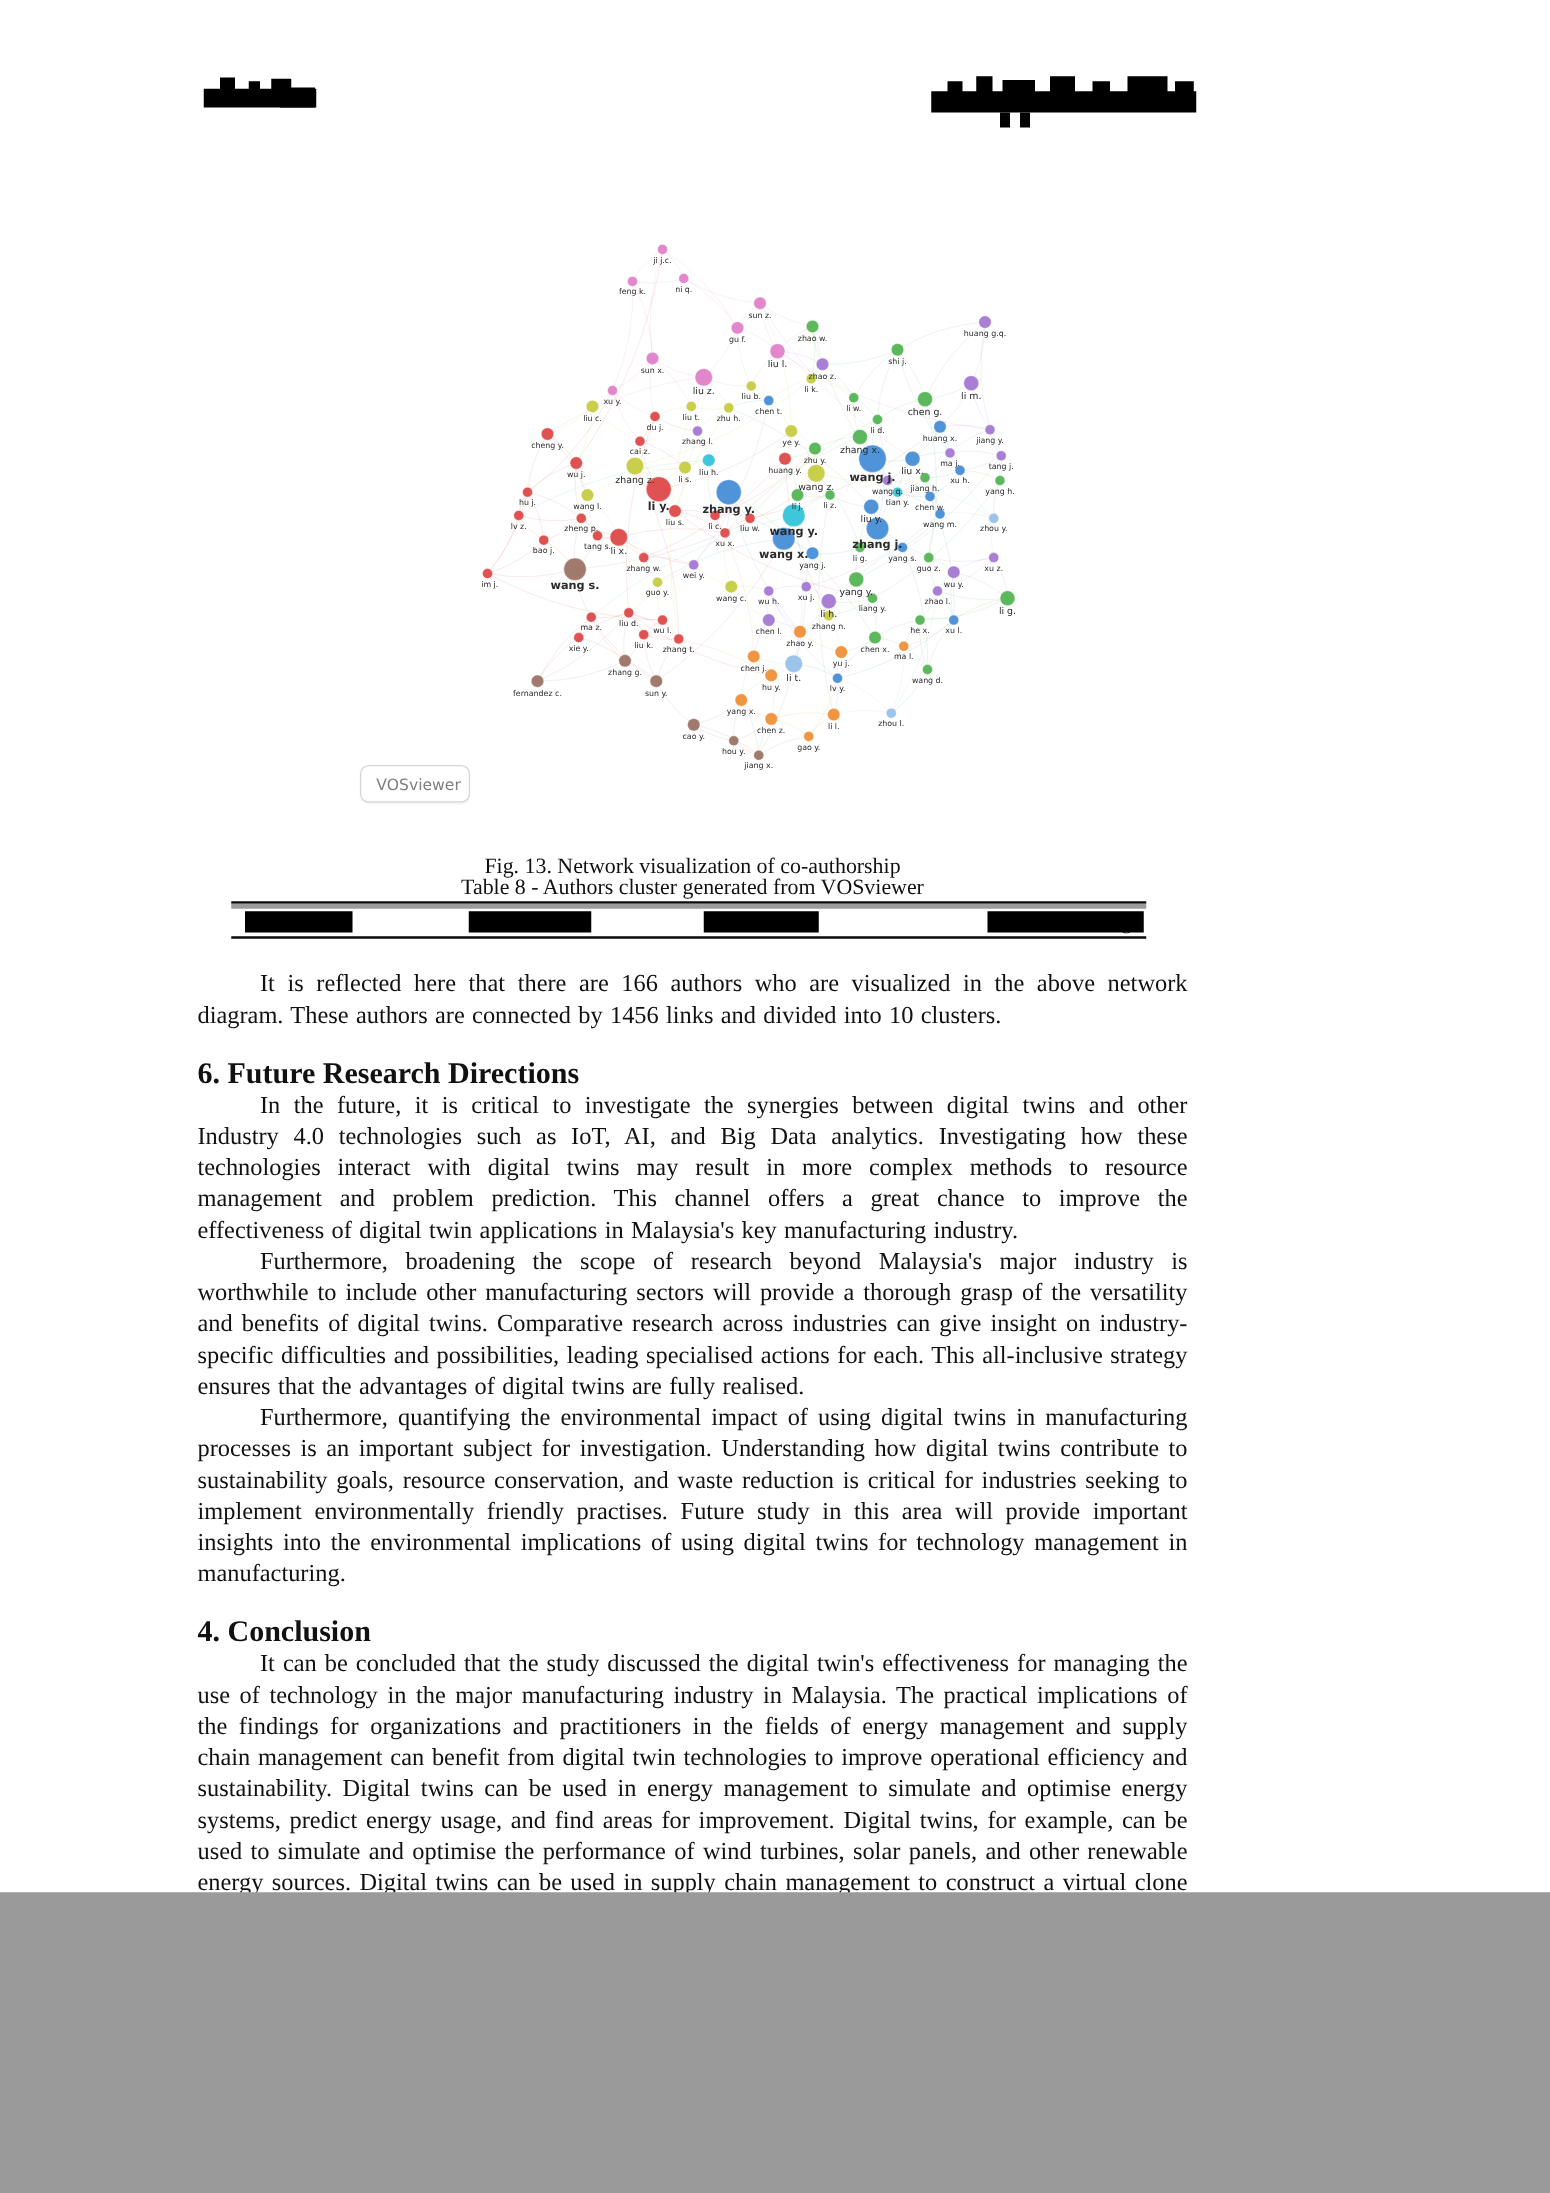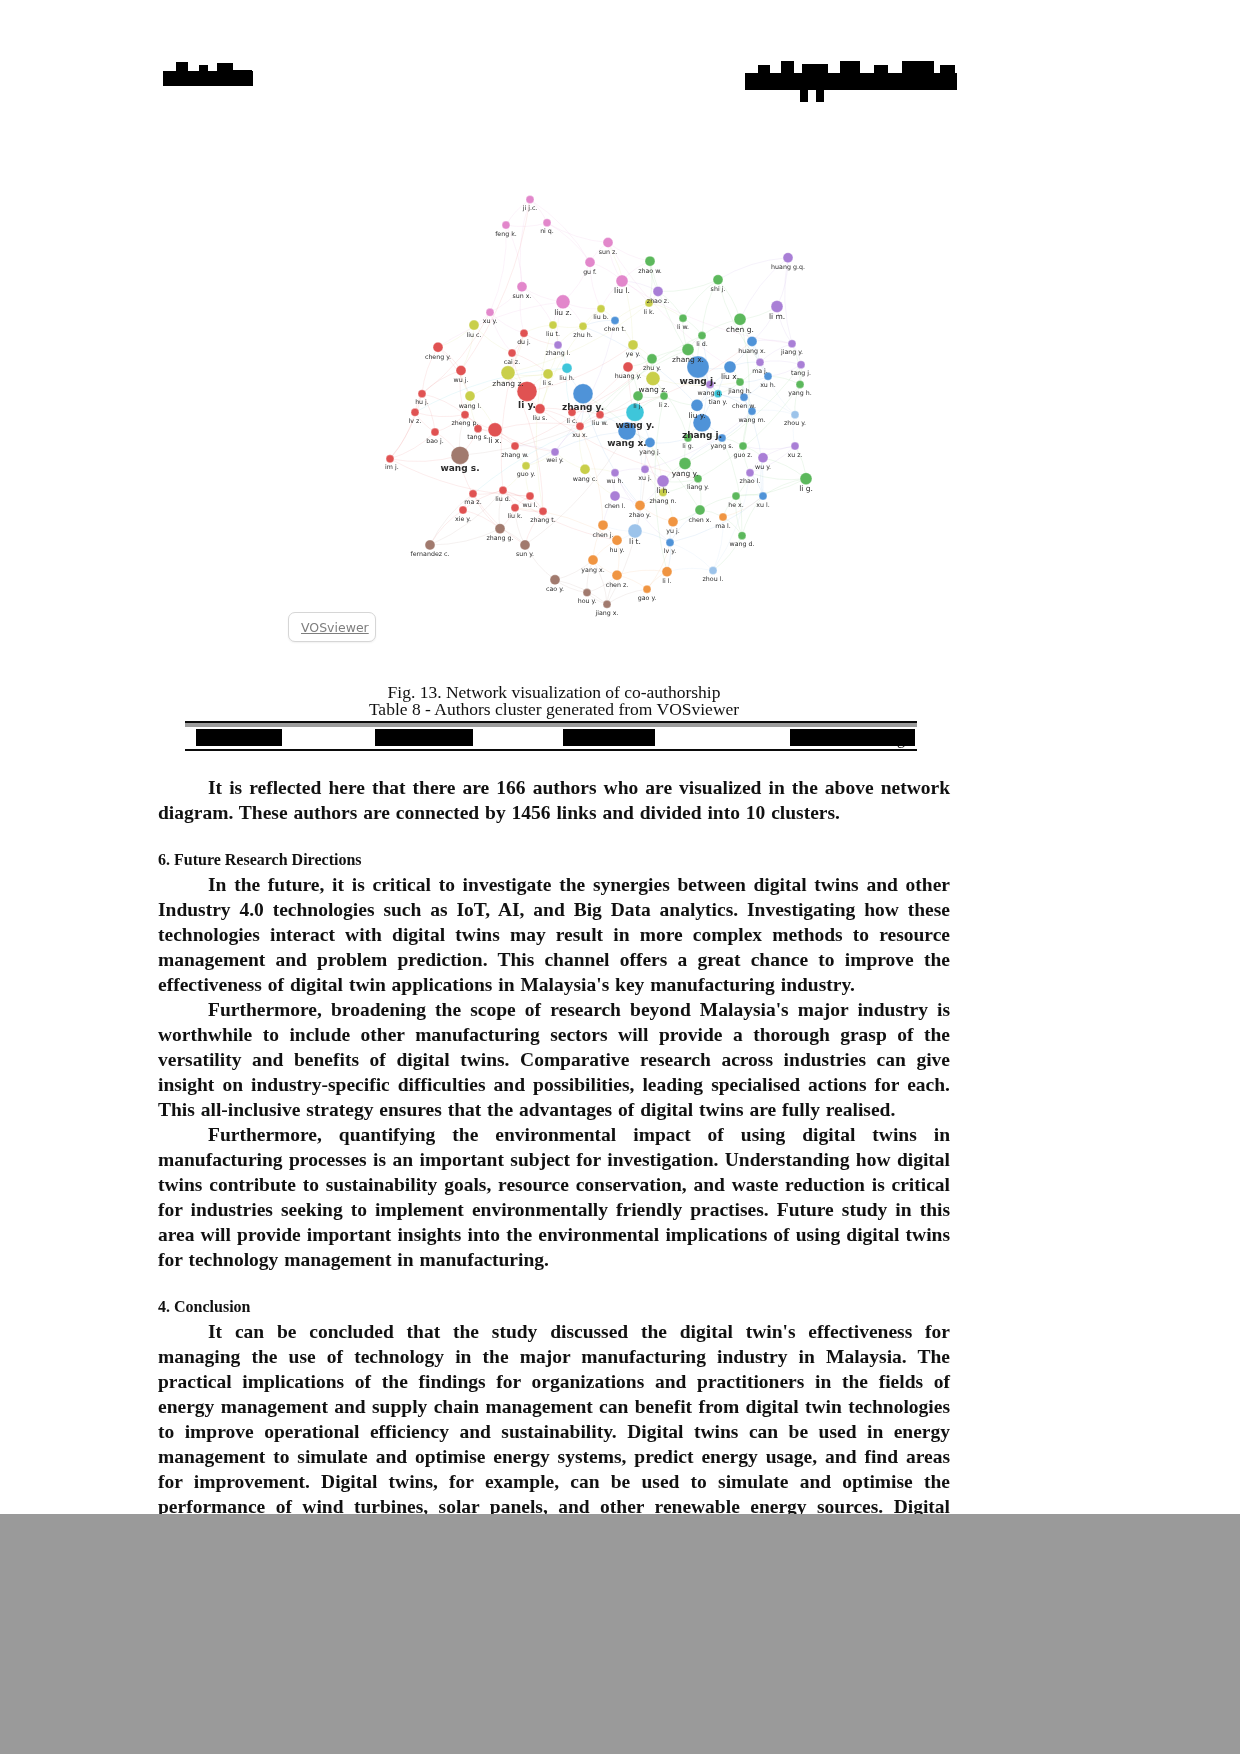--- a/index.html
+++ b/index.html
@@ -6,42 +6,42 @@
   .page{position:relative;width:1240px;height:1514px;margin:0 auto;background:#ffffff;
         overflow:hidden;font-family:"Liberation Serif",serif;color:#111;}
   .red{position:absolute;background:#000;}
 
   
   .net-svg{position:absolute;left:385px;top:153px;width:475px;height:465px;}
   .vos-badge{position:absolute;left:288px;top:612px;width:88px;height:30px;background:#fff;
              border:1px solid #d6d6d6;border-radius:7px;box-sizing:border-box;
              display:flex;align-items:center;gap:5px;padding:0 7px;
              font-family:"DejaVu Sans",sans-serif;font-size:12.5px;color:#7e7e7e;
-             box-shadow:0 1px 2px rgba(0,0,0,.06);text-decoration:underline;}
+             box-shadow:0 1px 2px rgba(0,0,0,.06);}
   .fig-caption{position:absolute;left:158px;top:682px;width:792px;text-align:center;
                font-size:17.5px;}
   .tbl-caption{position:absolute;left:158px;top:699px;width:792px;text-align:center;
                font-size:17.5px;}
 
   
   .tbl{position:absolute;left:185px;top:721px;width:732px;height:26px;
        border-top:2px solid #0b0b0b;border-bottom:2px solid #0b0b0b;}
   .tbl-gray{position:absolute;left:0;right:0;top:0;height:4px;background:#9c9c9c;}
   .tbl .bar{position:absolute;top:6px;height:17px;background:#000;z-index:2;}
   .bar.b1{left:11px;width:86px;}
   .bar.b2{left:190px;width:98px;}
   .bar.b3{left:378px;width:92px;}
   .bar.b4{left:605px;width:125px;}
   .gfrag{position:absolute;left:712px;top:8px;font-size:16px;z-index:1;line-height:16px;}
 
   
   .article{position:absolute;left:158px;top:775px;width:792px;
            font-size:19.5px;line-height:25px;}
-  .para{margin:0;text-align:justify;text-indent:50px;word-spacing:1px;font-weight:bold;}
-  .sec-heading{margin:22px 0 0 0;font-size:16px;font-weight:bold;}
+  .para{margin:0;text-align:justify;text-indent:50px;word-spacing:1px;}
+  .sec-heading{margin:22px 0 0 0;font-size:24px;font-weight:bold;}
 
   
 </style>
 </head>
 <body>
 
 <div class="page">
 
   <div>
     <div class="red" style="left:163px;top:71px;width:90px;height:15px;"></div>

